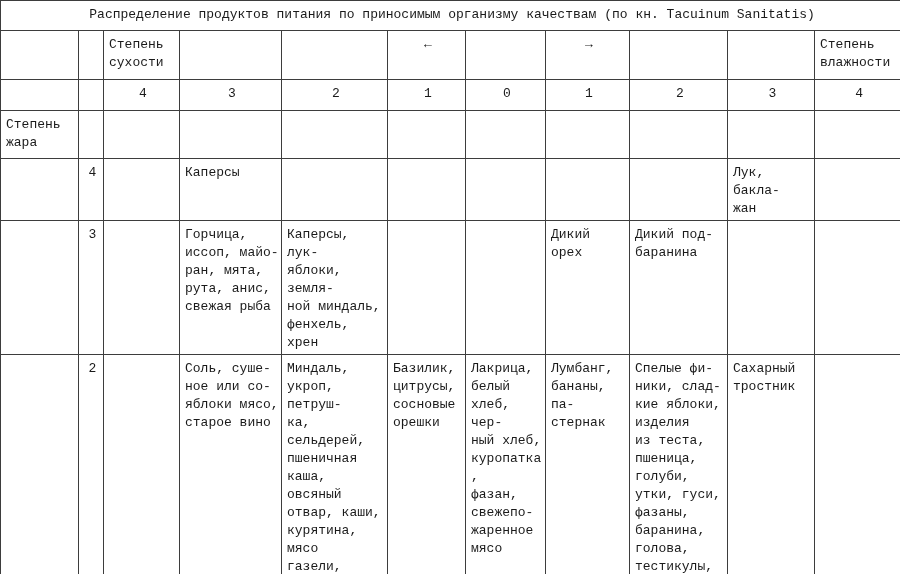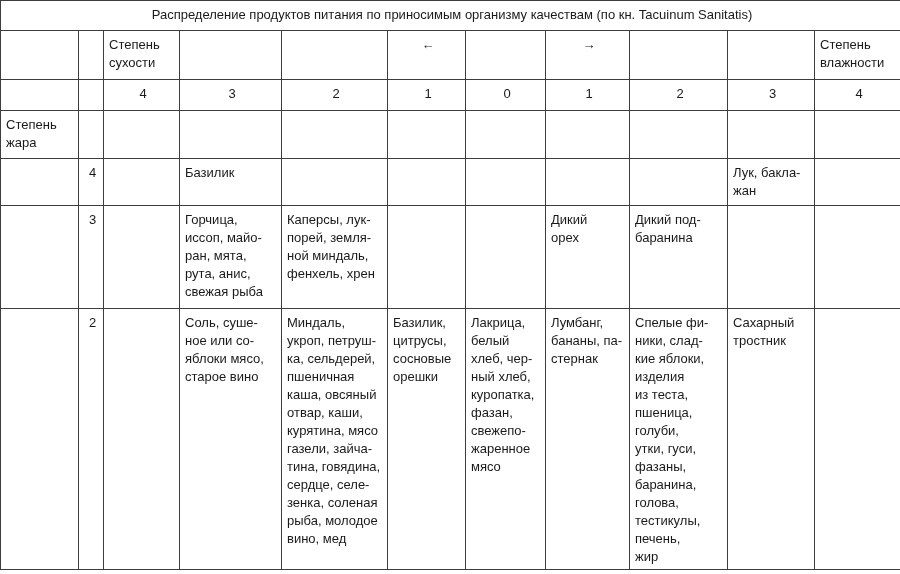--- a/index.html
+++ b/index.html
@@ -1,21 +1,21 @@
 <!DOCTYPE html>
 <html><head>
 <meta charset="utf-8">
 <style>
   html, body { margin: 0; padding: 0; background: #ffffff; }
   .page {
     position: relative;
     width: 900px;
     height: 574px;
     background: #ffffff;
-    font-family: Liberation Sans, sans-serif;
+    font-family: Liberation Mono, monospace;
     color: #1a1a1a;
     overflow: hidden;
   }
   table.qual {
     border-collapse: collapse;
     table-layout: fixed;
     width: 900px;
     height: 570px;
     border: 1px solid #3d3d3d;
   }
@@ -110,42 +110,42 @@
       <td></td>
       <td></td>
       <td></td>
       <td></td>
     </tr>
 
     <tr class="r-h4">
       <td></td>
       <td class="center">4</td>
       <td></td>
-      <td>Базилик</td>
+      <td>Каперсы</td>
       <td></td>
       <td></td>
       <td></td>
       <td></td>
       <td></td>
       <td>Лук, бакла-
 жан</td>
       <td></td>
     </tr>
 
     <tr class="r-h3">
       <td></td>
       <td class="center">3</td>
       <td></td>
       <td>Горчица,
 иссоп, майо-
 ран, мята,
 рута, анис,
 свежая рыба</td>
       <td>Каперсы, лук-
-порей, земля-
+яблоки, земля-
 ной миндаль,
 фенхель, хрен</td>
       <td></td>
       <td></td>
       <td>Дикий
 орех</td>
       <td>Дикий под-
 баранина</td>
       <td></td>
       <td></td>

